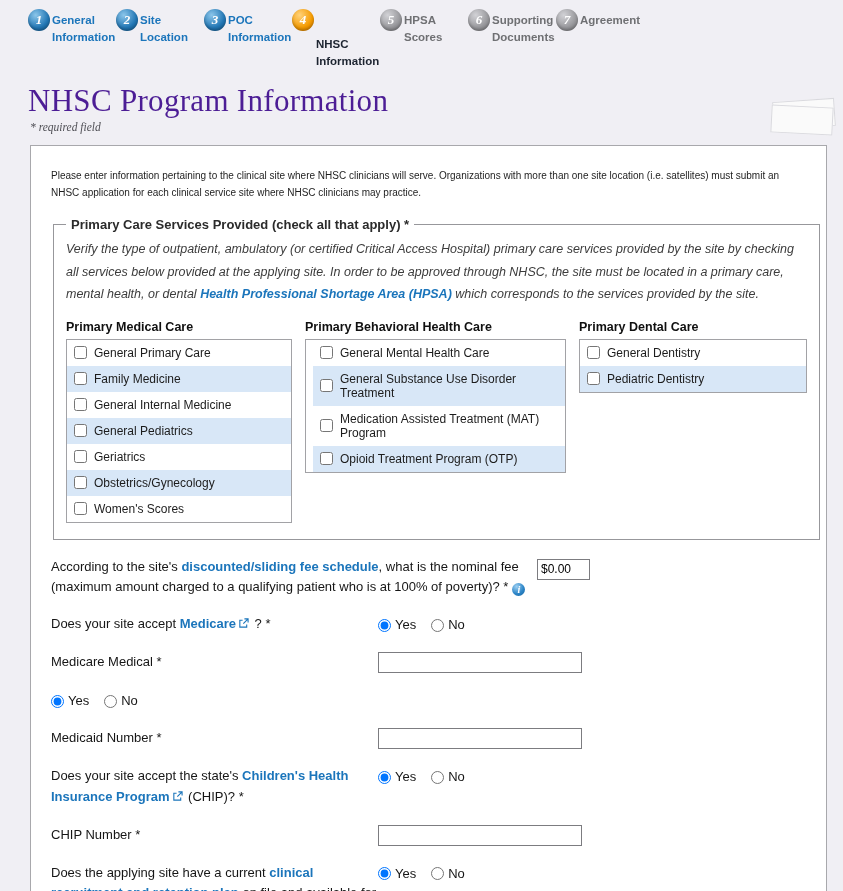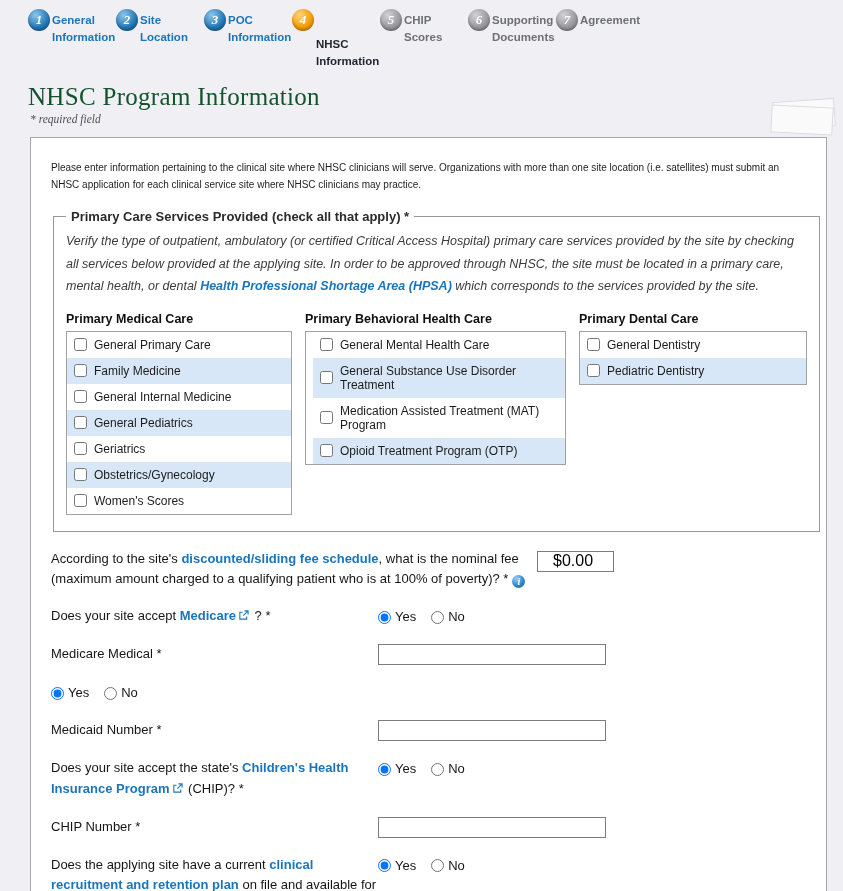--- a/index.html
+++ b/index.html
@@ -15,21 +15,21 @@
   .step.done .step-circle{background:radial-gradient(circle at 35% 28%, #8cc6ea, #2277b5 60%, #145f95);}
   .step.current .step-circle{background:radial-gradient(circle at 35% 28%, #ffd27a, #f59b00 60%, #d97e00);}
   .step.todo .step-circle{background:radial-gradient(circle at 35% 28%, #d2d2d6, #98989c 60%, #7e7e82);}
   .step-label{font-size:11.5px;font-weight:bold;line-height:1.45;width:60px;margin-left:2px;padding-top:2px;}
   .step.done .step-label{color:#1b75bb;}
   .step.current .step-label{color:#1d2430;margin-top:24px;}
   .step.todo .step-label{color:#6f7073;}
 
   
   .page-title{margin:14px 0 0 28px;font-family:"Liberation Serif", serif;font-weight:normal;
-    font-size:25px;color:#14532d;letter-spacing:.3px;}
+    font-size:31px;color:#4c1d95;letter-spacing:.3px;}
   .required-note{margin:2px 0 0 30px;font-family:"Liberation Serif", serif;font-style:italic;
     font-size:11.5px;color:#4f4f55;}
 
   
   .paper-stack{position:absolute;right:6px;top:96px;width:66px;height:40px;z-index:0;}
   .paper-stack .sheet{position:absolute;background:#fafafa;border:1px solid #d9d9de;width:60px;height:26px;}
   .paper-stack .s1{transform:rotate(-4deg);top:4px;left:2px;}
   .paper-stack .s2{transform:rotate(3deg);top:10px;left:0;}
 
   
@@ -56,21 +56,21 @@
   .opt-row input{width:13px;height:13px;margin:0;flex:0 0 13px;}
 
   
   .q-row{display:flex;align-items:flex-start;margin-top:17px;font-size:13px;color:#161616;line-height:1.55;}
   .q-label{flex:0 0 327px;}
   .q-label-wide{flex:0 0 478px;}
   .radio-group{display:flex;align-items:center;margin-top:1px;}
   .radio-opt{display:flex;align-items:center;cursor:pointer;}
   .radio-opt input{margin:0 4px 0 0;}
   .radio-opt + .radio-opt{margin-left:15px;}
-  input.txt{width:196px;height:17px;border:1px solid #7c7c80;font-size:16px;padding:1px 15px;
+  input.txt{width:196px;height:17px;border:1px solid #7c7c80;font-size:12px;padding:1px 3px;
     font-family:"Liberation Sans", sans-serif;background:#fff;}
   input.fee{width:45px;margin-left:8px;margin-top:2px;}
 
   .info-icon{display:inline-block;width:13px;height:13px;border-radius:50%;margin-left:4px;vertical-align:-2px;
     background:radial-gradient(circle at 35% 28%, #9dd0f2, #2e86c8 55%, #14639e);color:#fff;
     font:italic bold 10px/13px "Liberation Serif", serif;text-align:center;cursor:pointer;}
   .ext-icon{display:inline-block;margin:0 2px;vertical-align:-1px;cursor:pointer;}
 </style>
 </head>
 <body>
@@ -89,21 +89,21 @@
     <div class="step done">
       <span class="step-circle">3</span>
       <span class="step-label">POC Information</span>
     </div>
     <div class="step current">
       <span class="step-circle">4</span>
       <span class="step-label">NHSC Information</span>
     </div>
     <div class="step todo">
       <span class="step-circle">5</span>
-      <span class="step-label">CHIP Scores</span>
+      <span class="step-label">HPSA Scores</span>
     </div>
     <div class="step todo">
       <span class="step-circle">6</span>
       <span class="step-label">Supporting Documents</span>
     </div>
     <div class="step todo">
       <span class="step-circle">7</span>
       <span class="step-label">Agreement</span>
     </div>
   </div>

